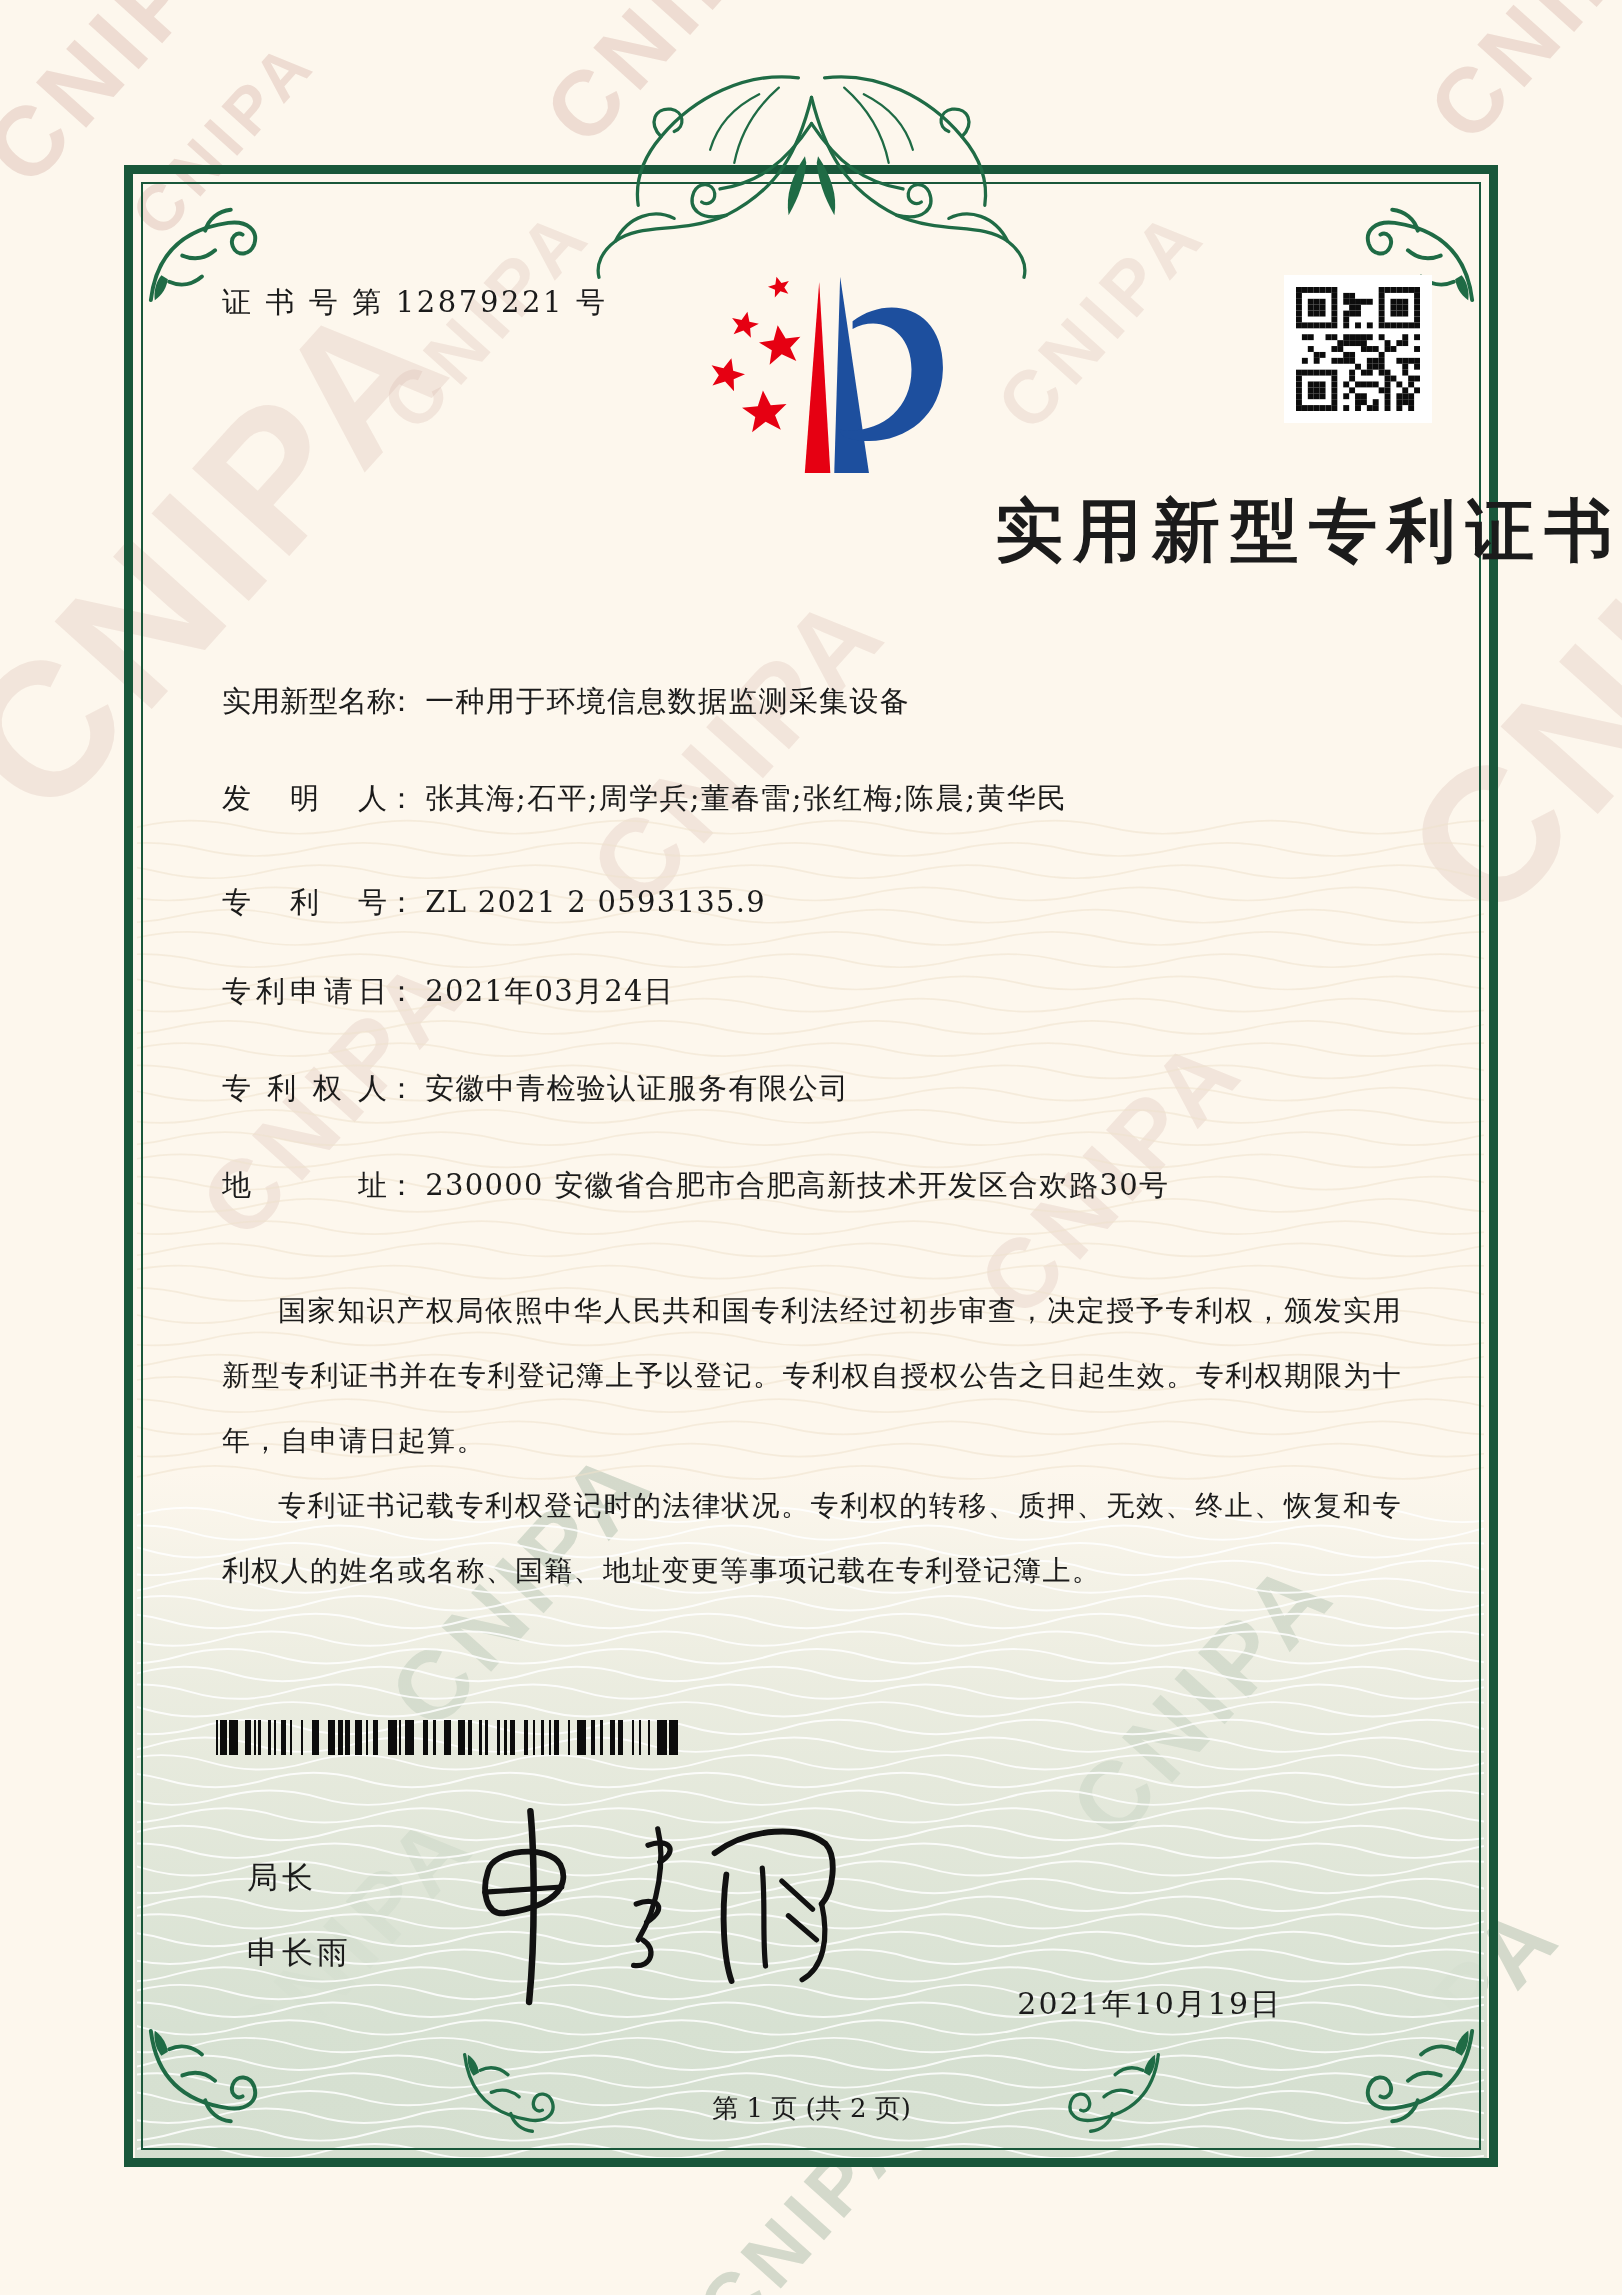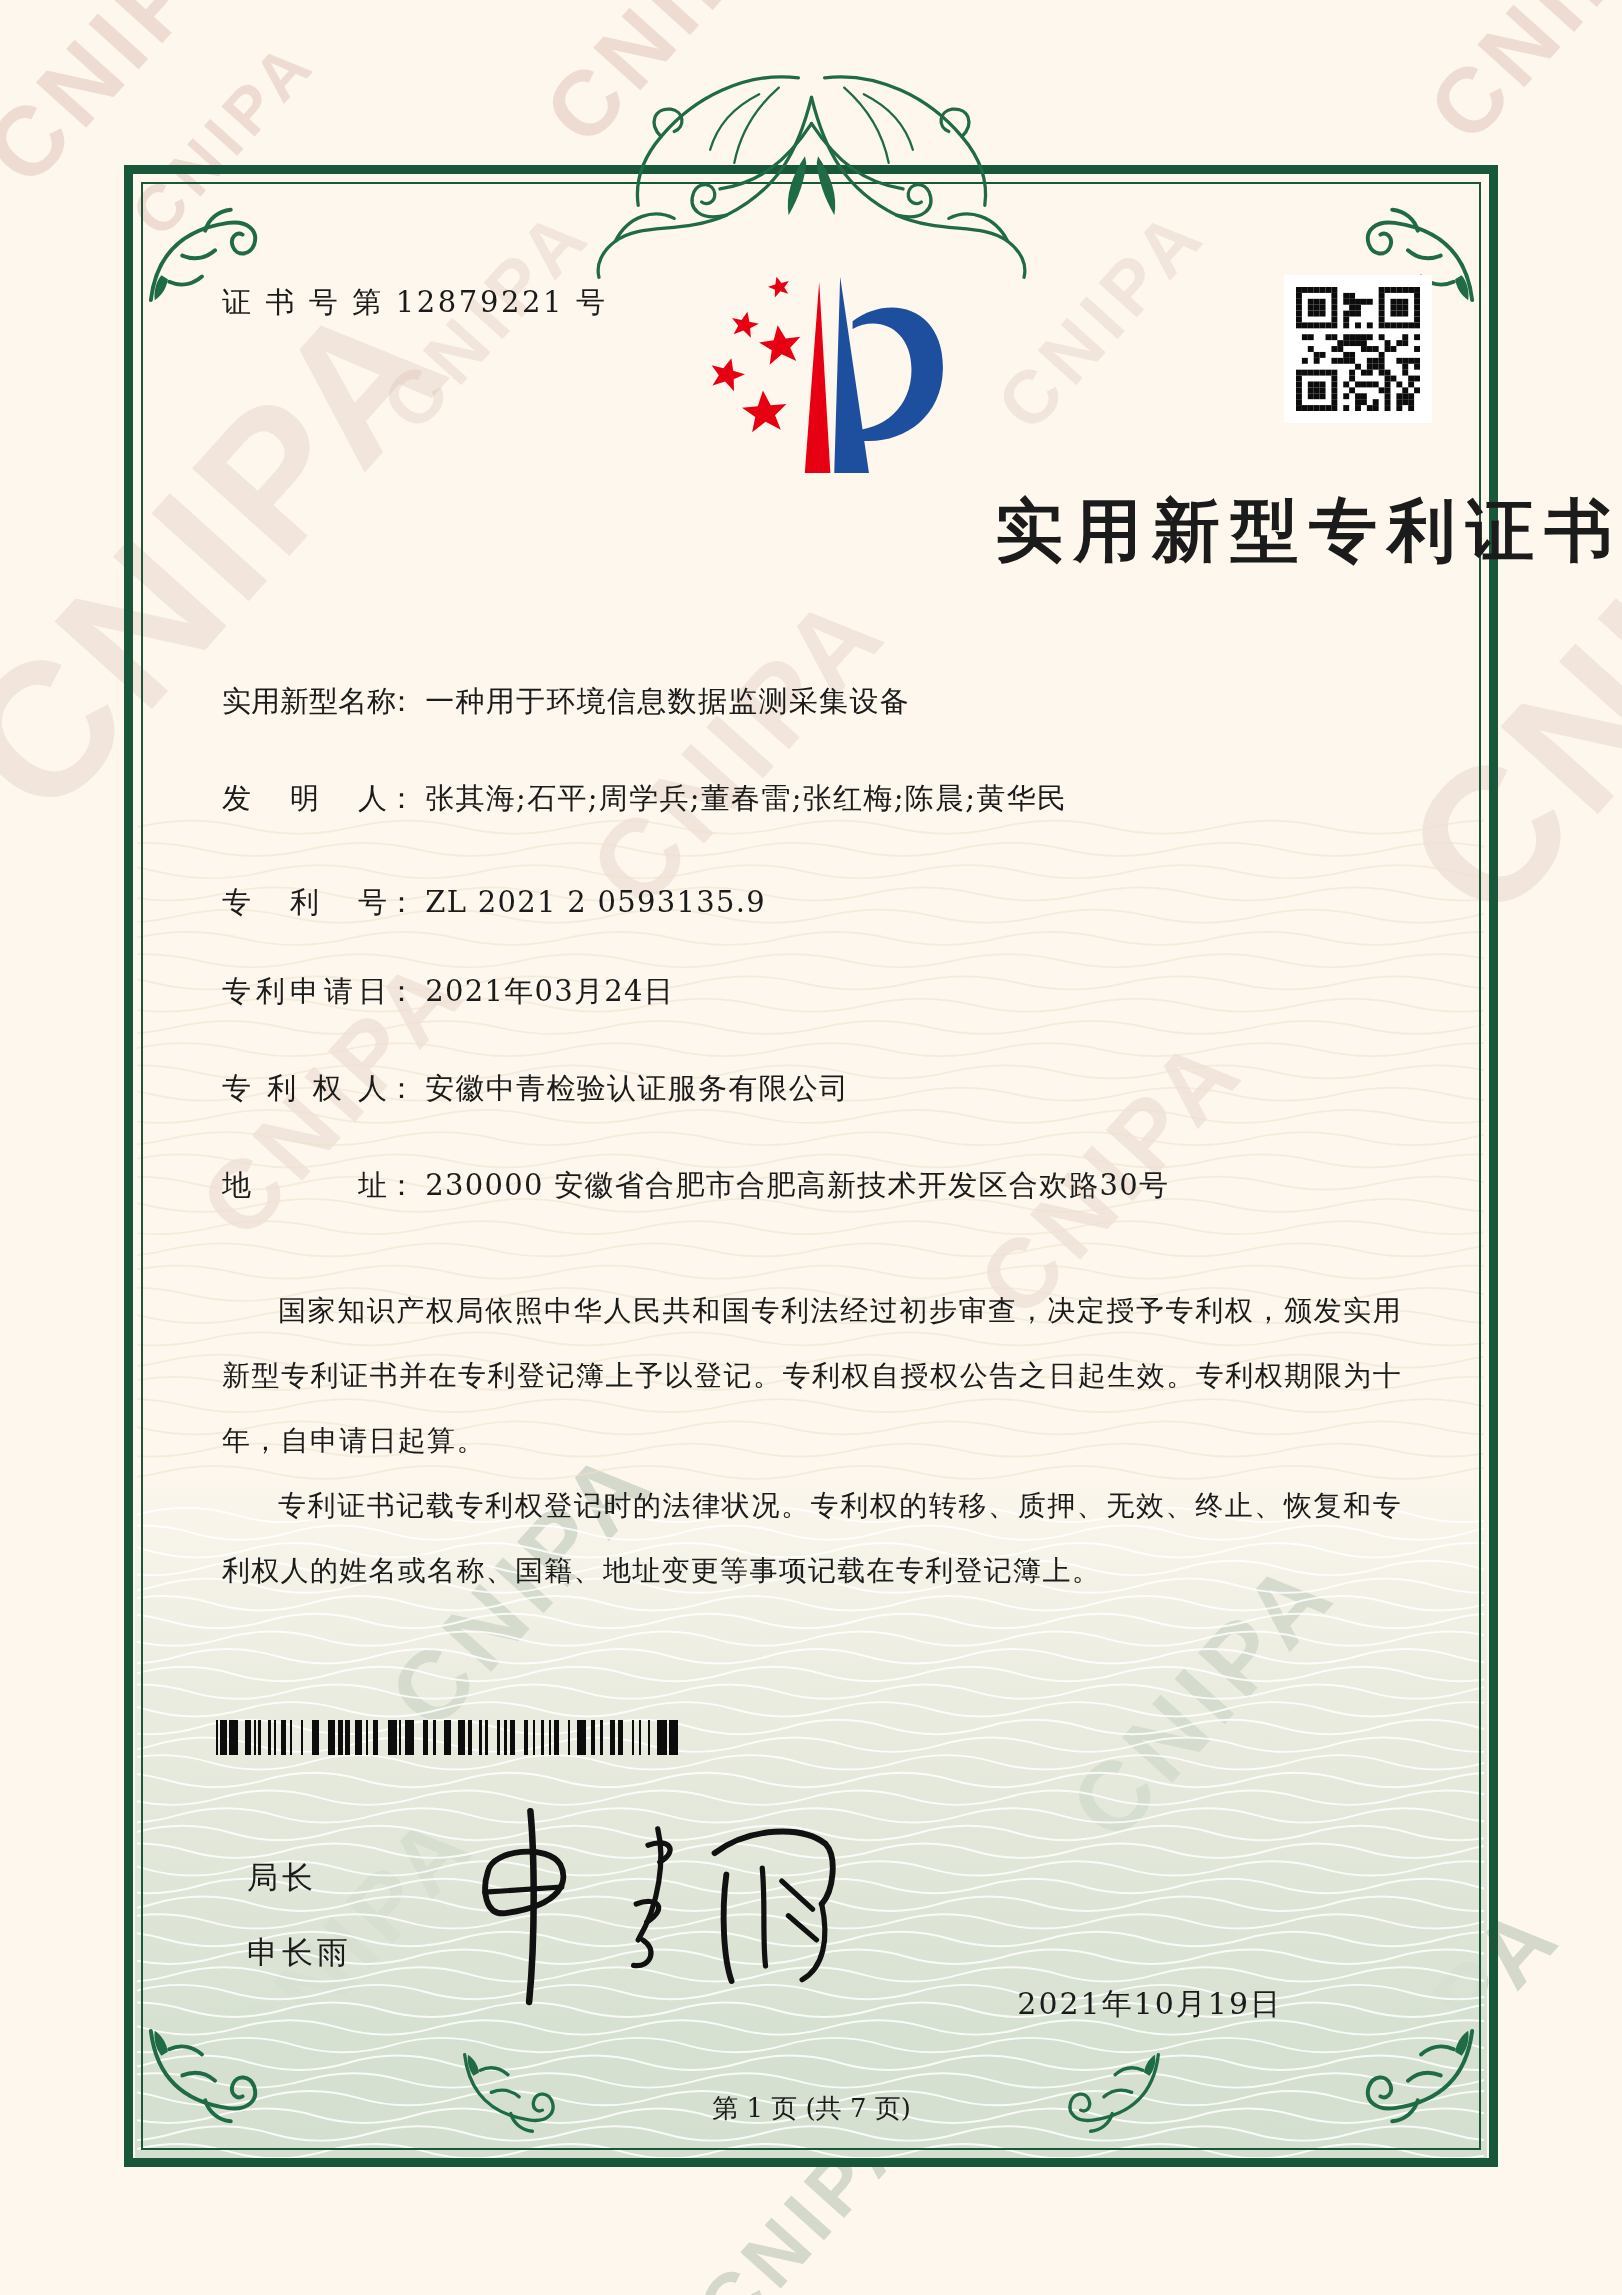--- a/index.html
+++ b/index.html
@@ -602,17 +602,17 @@
     <path stroke-width="9" d="M450,105 C442,165 446,235 458,268"></path>
     <path stroke-width="9" d="M432,72 C486,32 566,30 602,58 C620,78 614,130 596,150"></path>
     <path stroke-width="8" d="M505,95 C510,150 505,200 510,245"></path>
     <path stroke-width="8" d="M535,115 L582,158"></path>
     <path stroke-width="8" d="M545,168 L588,205"></path>
     <path stroke-width="8" d="M596,150 C608,205 598,248 566,266"></path>
   </svg>
 
   <div class="grant-date">2021年10月19日</div>
 
-  <div class="page-footer">第 1 页 (共 7 页)</div>
+  <div class="page-footer">第 1 页 (共 2 页)</div>
 
 
 </div>
 
 
 </body></html>

